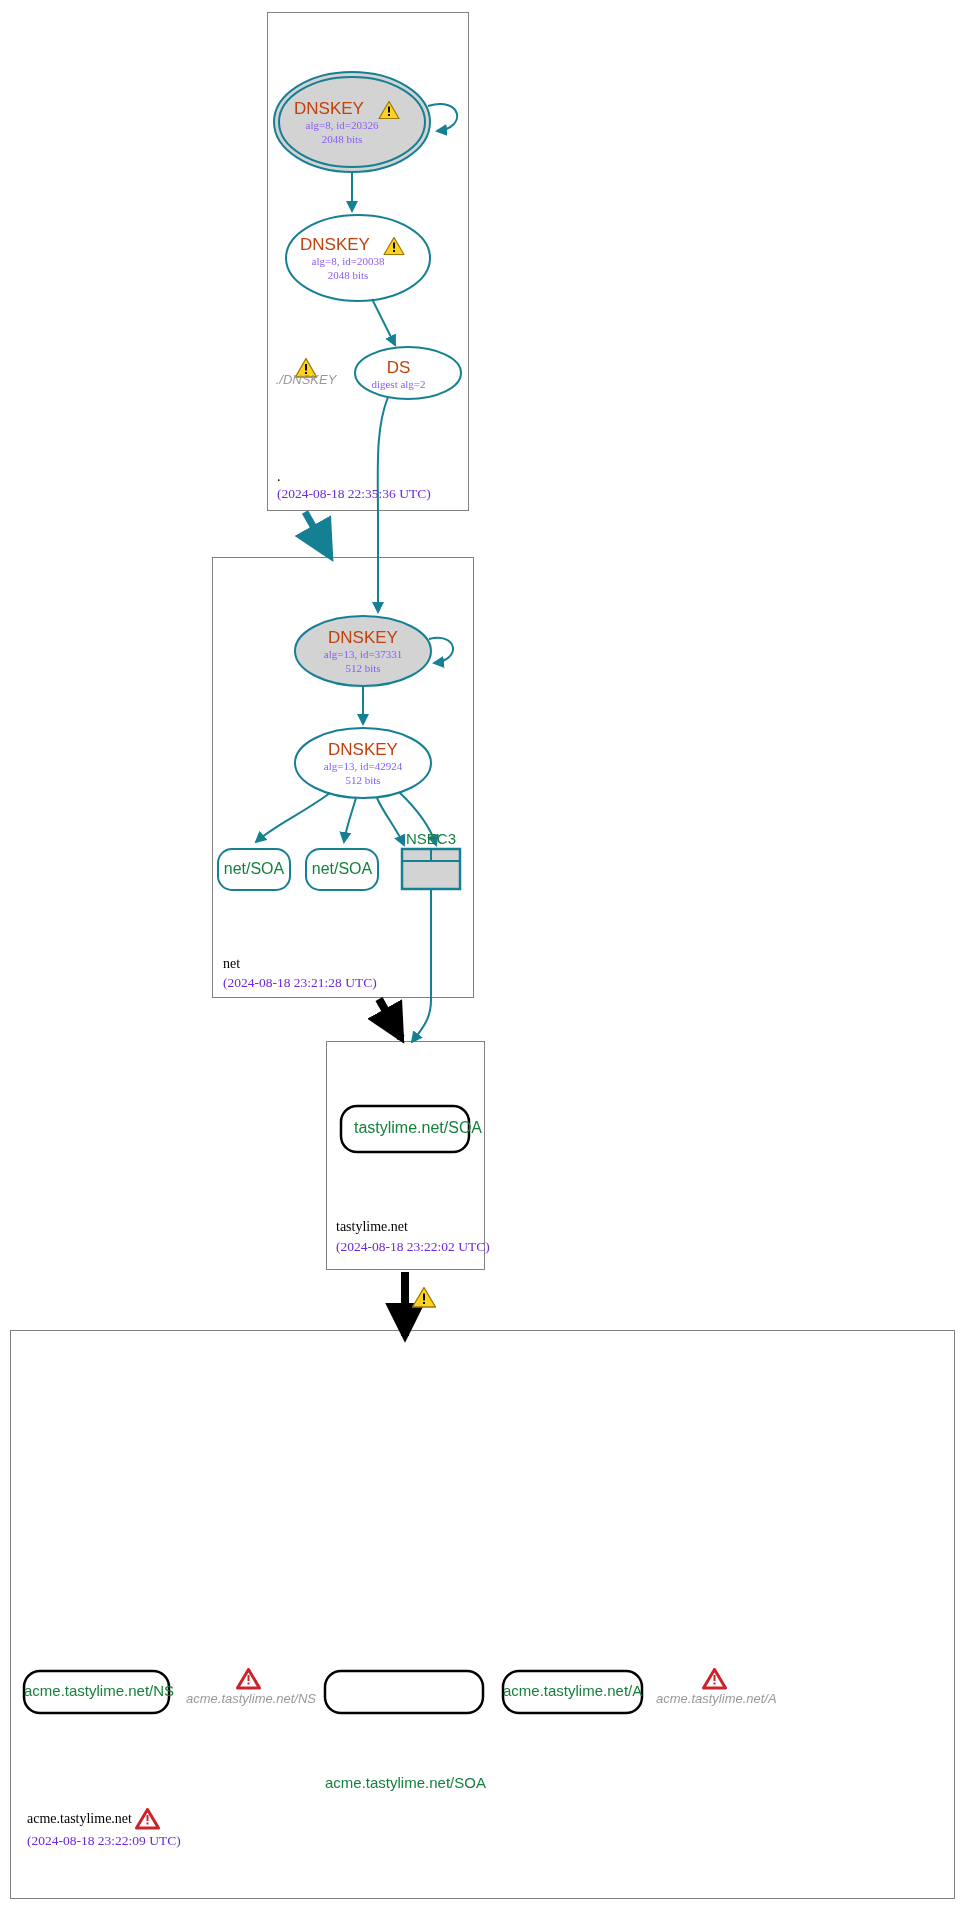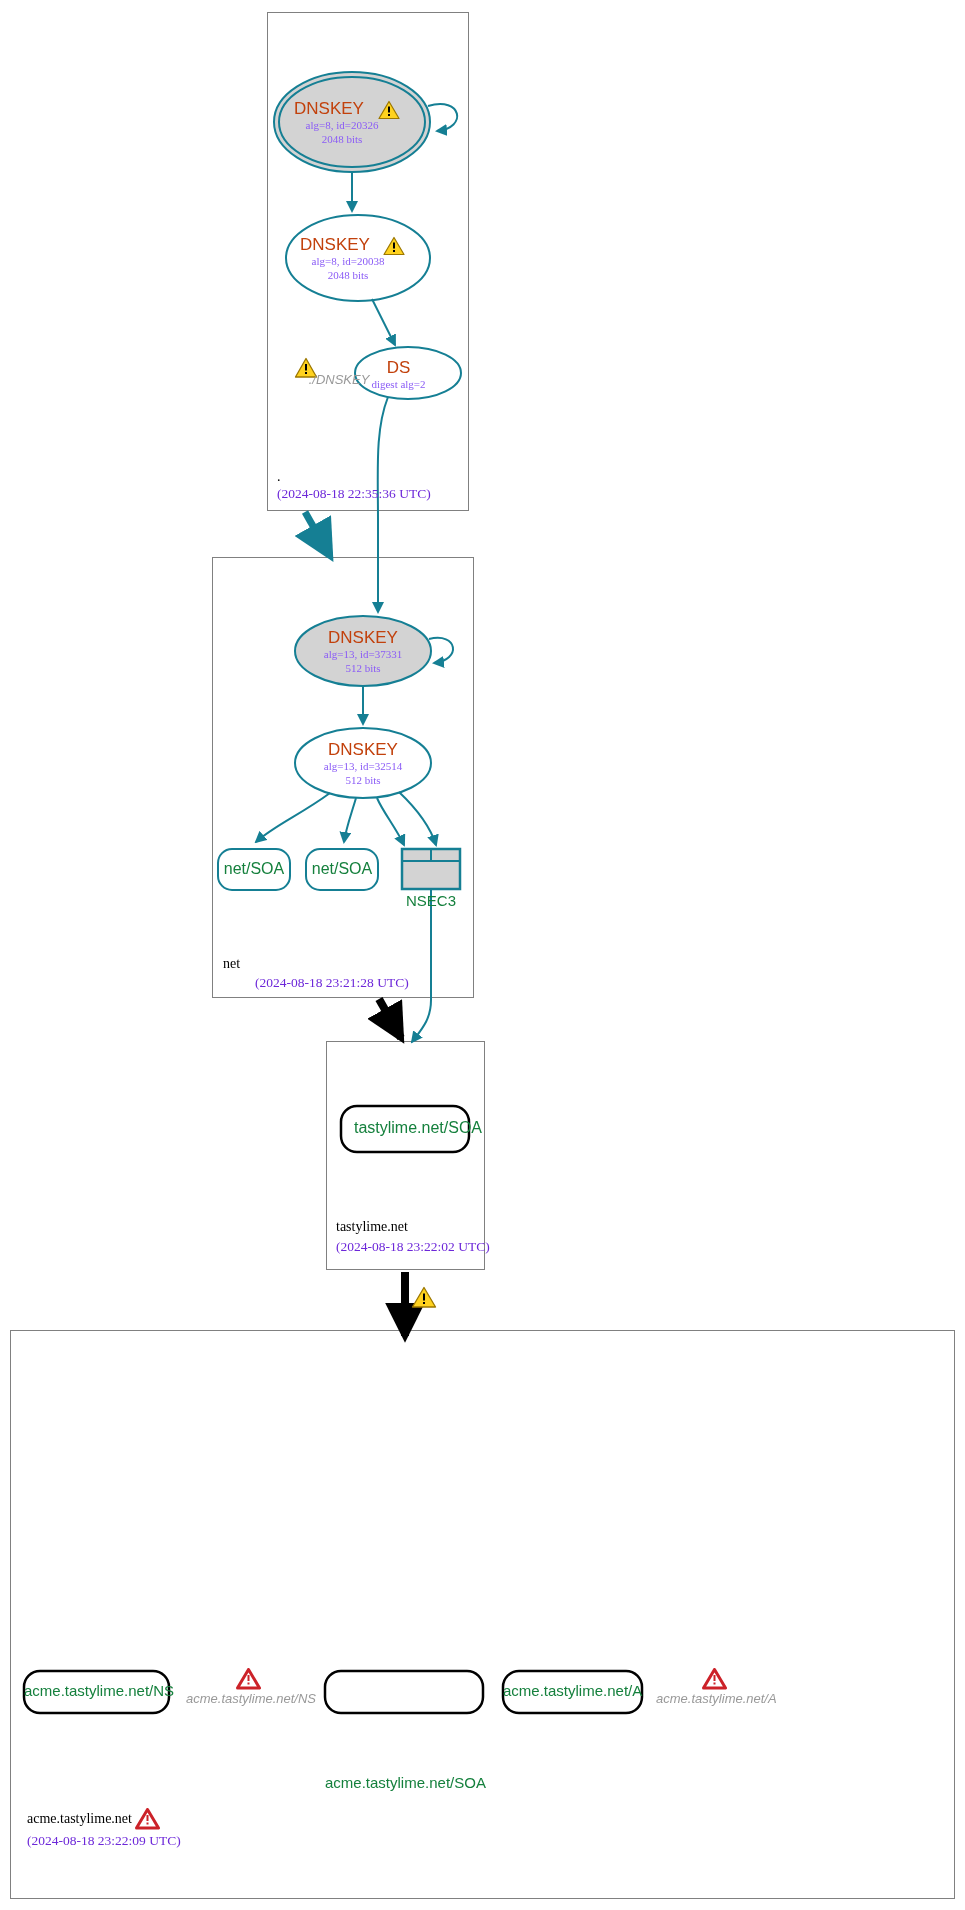--- a/index.html
+++ b/index.html
@@ -117,21 +117,21 @@
     </svg>
   </span>
 
   <span class="icon-wrap" style="left:294px;top:357px;">
     <svg width="24" height="22" viewBox="0 0 24 22">
       <path d="M12,1.5 L22.5,20 L1.5,20 Z" fill="#ffd21f" stroke="#9c7700" stroke-width="1.3" stroke-linejoin="round"></path>
       <rect x="11" y="7" width="2" height="6.5" fill="#000"></rect>
       <rect x="11" y="15" width="2" height="2" fill="#000"></rect>
     </svg>
   </span>
-  <div class="warnlabel" style="left:270px;top:372px;width:72px;margin-left:33px;">./DNSKEY</div>
+  <div class="warnlabel" style="left:270px;top:372px;width:72px;">./DNSKEY</div>
 
   <span class="icon-wrap" style="left:411px;top:1286px;">
     <svg width="26" height="23" viewBox="0 0 26 23">
       <path d="M13,1.5 L24.5,21 L1.5,21 Z" fill="#ffd21f" stroke="#9c7700" stroke-width="1.3" stroke-linejoin="round"></path>
       <rect x="12" y="7.5" width="2" height="7" fill="#000"></rect>
       <rect x="12" y="16" width="2" height="2" fill="#000"></rect>
     </svg>
   </span>
 
   <span class="icon-wrap" style="left:236px;top:1668px;">
@@ -178,41 +178,41 @@
   </div>
 
   <div class="nodetext" style="left:293px;top:628px;width:140px;">
     <div class="nm-title">DNSKEY</div>
     <div class="nm-sub">alg=13, id=37331</div>
     <div class="nm-sub">512 bits</div>
   </div>
 
   <div class="nodetext" style="left:293px;top:740px;width:140px;">
     <div class="nm-title">DNSKEY</div>
-    <div class="nm-sub">alg=13, id=32514</div>
+    <div class="nm-sub">alg=13, id=42924</div>
     <div class="nm-sub">512 bits</div>
   </div>
 
   <div class="rrtext" style="left:218px;top:860px;width:72px;">net/SOA</div>
 
   <div class="rrtext" style="left:306px;top:860px;width:72px;">net/SOA</div>
 
-  <div class="rrtext" style="left:402px;top:892px;width:58px;font-size:15px;">NSEC3</div>
+  <div class="rrtext" style="left:402px;top:830px;width:58px;font-size:15px;">NSEC3</div>
 
   <div class="rrtext" style="left:341px;top:1119px;width:154px;">tastylime.net/SOA</div>
 
   <div class="rrtext" style="left:24px;top:1682px;width:145px;font-size:15px;">acme.tastylime.net/NS</div>
   <div class="rrtext" style="left:325px;top:1774px;width:158px;font-size:15px;">acme.tastylime.net/SOA</div>
   <div class="rrtext" style="left:503px;top:1682px;width:139px;font-size:15px;">acme.tastylime.net/A</div>
 
   <div class="zlabel" style="left:277px;top:469px;">.</div>
   <div class="zstamp" style="left:277px;top:486px;">(2024-08-18 22:35:36 UTC)</div>
 
   <div class="zlabel" style="left:223px;top:956px;">net</div>
-  <div class="zstamp" style="left:223px;top:975px;margin-left:32px;">(2024-08-18 23:21:28 UTC)</div>
+  <div class="zstamp" style="left:223px;top:975px;">(2024-08-18 23:21:28 UTC)</div>
 
   <div class="zlabel" style="left:336px;top:1219px;">tastylime.net</div>
   <div class="zstamp" style="left:336px;top:1239px;">(2024-08-18 23:22:02 UTC)</div>
 
   <div class="zlabel" style="left:27px;top:1811px;">acme.tastylime.net</div>
   <div class="zstamp" style="left:27px;top:1833px;">(2024-08-18 23:22:09 UTC)</div>
 
 </div>
 
 </body></html>

